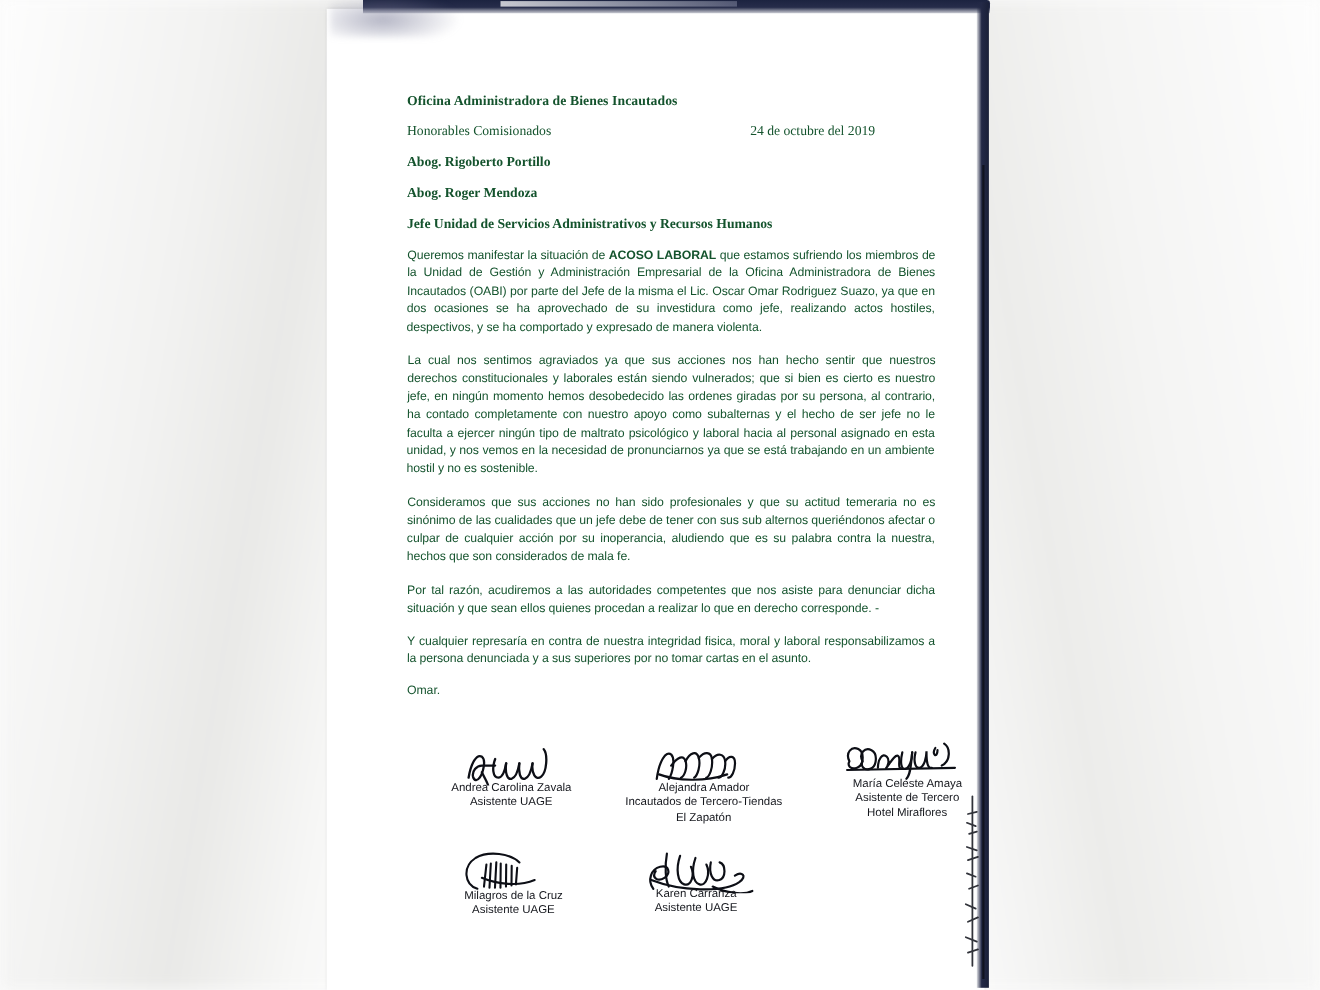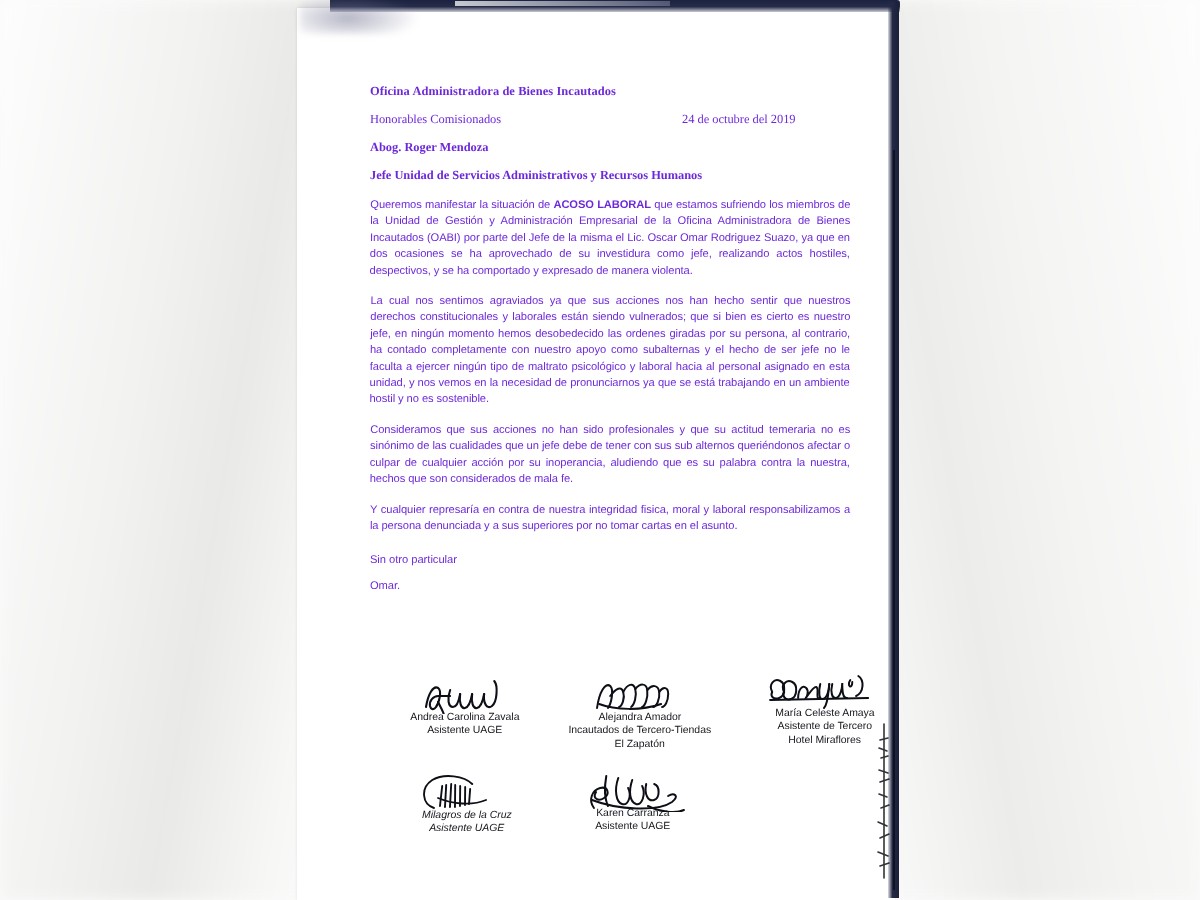--- a/index.html
+++ b/index.html
@@ -81,21 +81,21 @@
     width: 2px; height: 740px;
     background: #10131f;
   }
 
   
   .doc {
     position: absolute;
     left: 370px;
     top: 84px;
     width: 480px;
-    color: #6d28d9;
+    color: #14532d;
   }
 
   .letterhead {
     font-family: "Liberation Serif", serif;
     font-weight: bold;
     font-size: 12.4px;
     letter-spacing: 0.1px;
     margin: 0 0 13px 0;
     transform: skewX(-0.4deg);
   }
@@ -166,21 +166,21 @@
   .sig-block .scribble {
     display: block;
     height: 36px;
     margin-bottom: -2px;
   }
   .sig-block .nm { display: block; white-space: nowrap; }
 
   .sig-1 { left: 20px;   top: 0px; }
   .sig-2 { left: 195px; top: 0px; }
   .sig-3 { left: 380px; top: -4px; }
-  .sig-4 { left: 22px;  top: 98px; font-style: italic; }
+  .sig-4 { left: 22px;  top: 98px; }
   .sig-5 { left: 188px; top: 96px; }
 
   .vert-scrawl {
     position: absolute;
     left: 872px;
     top: 718px;
     width: 24px;
     height: 166px;
     opacity: 0.88;
   }
@@ -202,31 +202,32 @@
 
   <div class="doc">
 
     <p class="letterhead">Oficina Administradora de Bienes Incautados</p>
 
     <div class="addr-row">
       <span>Honorables Comisionados</span>
       <span class="date">24 de octubre del 2019</span>
     </div>
 
+    <p class="addr-line bold">Abog. Rigoberto Portillo</p>
     <p class="addr-line bold">Abog. Roger Mendoza</p>
     <p class="addr-line bold">Jefe Unidad de Servicios Administrativos y Recursos Humanos</p>
 
     <div class="body-wrap">
       <p class="para">Queremos manifestar la situación de <b>ACOSO LABORAL</b> que estamos sufriendo los miembros de la Unidad de Gestión y Administración Empresarial de la Oficina Administradora de Bienes Incautados (OABI) por parte del Jefe de la misma el Lic. Oscar Omar Rodriguez Suazo, ya que en dos ocasiones se ha aprovechado de su investidura como jefe, realizando actos hostiles, despectivos, y se ha comportado y expresado de manera violenta.</p>
       <p class="para">La cual nos sentimos agraviados ya que sus acciones nos han hecho sentir que nuestros derechos constitucionales y laborales están siendo vulnerados; que si bien es cierto es nuestro jefe, en ningún momento hemos desobedecido las ordenes giradas por su persona, al contrario, ha contado completamente con nuestro apoyo como subalternas y el hecho de ser jefe no le faculta a ejercer ningún tipo de maltrato psicológico y laboral  hacia al personal asignado en esta unidad, y nos vemos en la necesidad de pronunciarnos ya que se está trabajando en un  ambiente hostil y no es sostenible.</p>
       <p class="para">Consideramos que sus acciones no han sido profesionales y que su actitud temeraria no es sinónimo de las cualidades que un jefe debe de tener con sus sub alternos queriéndonos afectar o culpar de cualquier acción por su inoperancia, aludiendo que es su palabra contra la nuestra, hechos que son considerados de mala fe.</p>
+      <p class="para">Por tal razón, acudiremos a las autoridades competentes que nos asiste para denunciar dicha situación y que sean ellos quienes procedan a realizar lo que en derecho corresponde. -</p>
       <p class="para">Y cualquier represaría en contra de nuestra integridad fisica, moral y laboral responsabilizamos a la persona denunciada y a sus superiores por no tomar cartas en el asunto.</p>
     </div>
 
-    <p class="closing">Sin otro particular</p>
     <p class="atte">Omar.</p>
   </div>
 
   <div class="sig-area">
 
     <div class="sig-block sig-1">
       <span class="scribble">
         <svg width="170" height="38" viewBox="0 0 170 38">
           <g fill="none" stroke="#0d0f16" stroke-width="2.1" stroke-linecap="round">
             <path d="M46 31 C48 18, 53 9, 58 12 C62 15, 59 27, 56 31 C54 34, 51 34, 50 30 C49 25, 53 20, 58 20 L70 20"></path>

